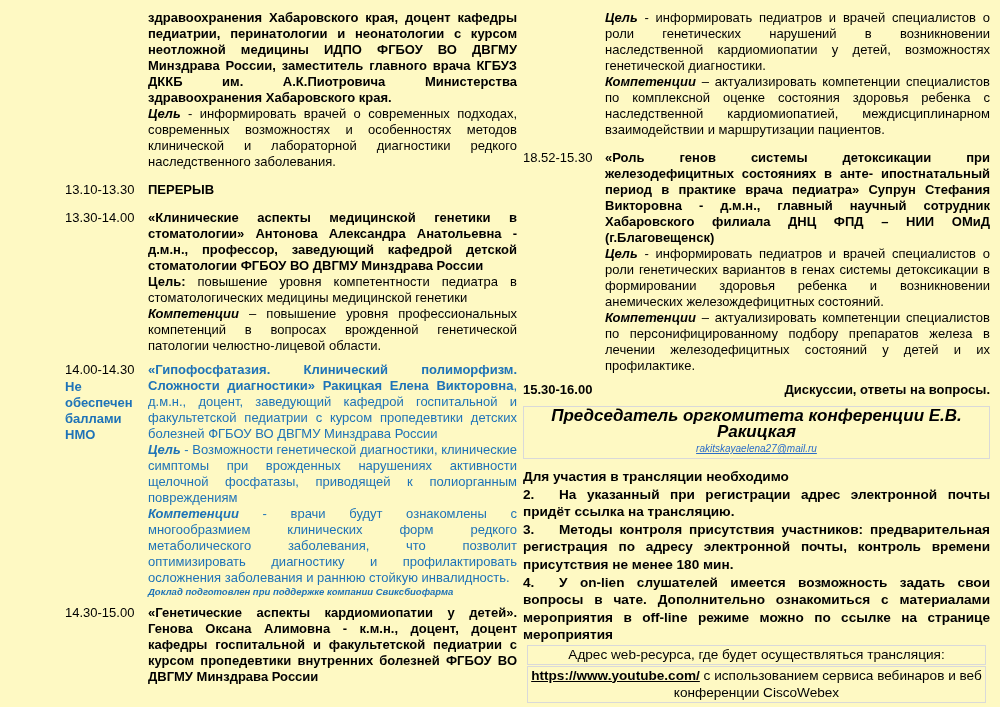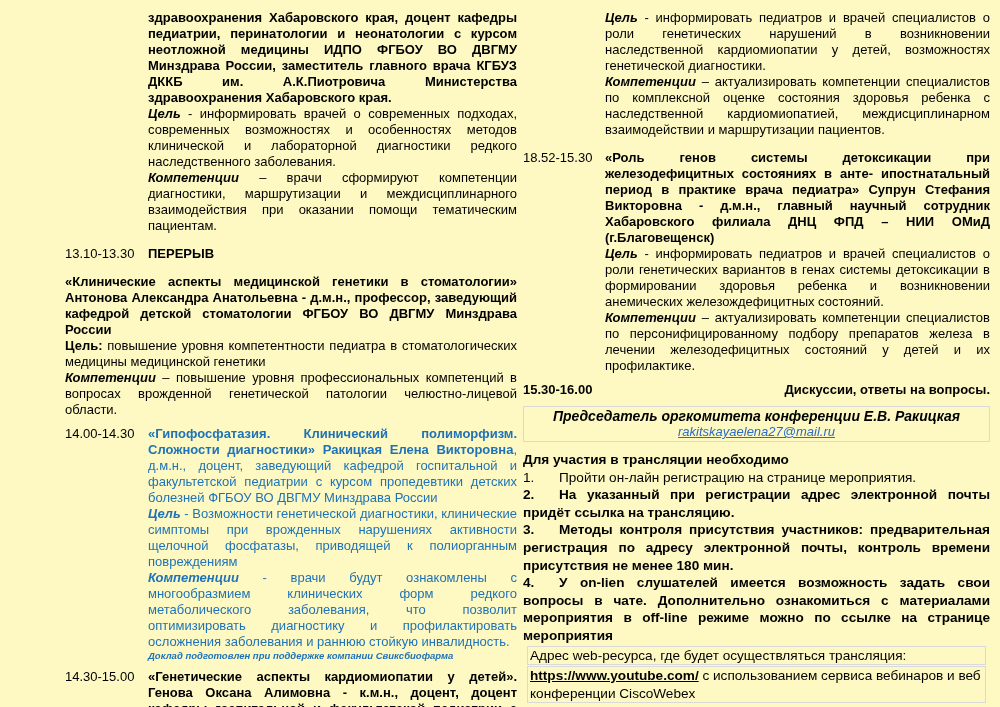--- a/index.html
+++ b/index.html
@@ -14,64 +14,65 @@
   .t{width:83px;flex:none;}
   .t2{width:82px;flex:none;}
   .bd{flex:1;min-width:0;}
   p{margin:0;text-align:justify;}
   .b{font-weight:bold;}
   .bi{font-weight:bold;font-style:italic;}
   .blue{color:#1e73b8;}
   .nmo{font-weight:bold;color:#1e73b8;padding-right:16px;margin-top:1px;}
   .footnote{font-size:9.5px;line-height:11px;font-weight:bold;font-style:italic;color:#1e73b8;text-align:left;}
   .chairbox{border:1px solid #d9d9d9;margin-top:8px;padding:1px 3px;text-align:center;}
-  .chair-line{font-weight:bold;font-style:italic;text-align:center;font-size:14px;}
-  .email{color:#2b6cc8;font-style:italic;text-decoration:underline;font-size:13px;margin-top:32px;}
+  .chair-line{font-weight:bold;font-style:italic;text-align:center;font-size:17px;}
+  .email{color:#2b6cc8;font-style:italic;text-decoration:underline;font-size:10px;margin-top:32px;}
   .bottom{margin-top:9px;font-size:13.6px;line-height:17.6px;}
   .num{display:inline-block;width:36px;}
   .addrbox{border:1px solid #d9d9d9;text-align:center;margin:1px 4px 0 4px;padding:0 2px;}
-  .addrbox p{text-align:left;}
+  .addrbox p{text-align:center;}
   .url{font-weight:bold;text-decoration:underline;color:#000;}
   .plainlinks p{text-align:left;font-weight:bold;}
   .sp-above{margin-top:3px;}
 </style>
 </head>
 <body>
 
 <div class="page">
 
   <div class="col col-left">
 
     <div class="row first">
       <div class="t"></div>
       <div class="bd">
         <p><span class="b">здравоохранения Хабаровского края, доцент кафедры педиатрии, перинатологии и неонатологии с курсом неотложной медицины ИДПО ФГБОУ ВО ДВГМУ Минздрава России, заместитель главного врача КГБУЗ ДККБ им. А.К.Пиотровича Министерства здравоохранения Хабаровского края.</span></p>
         <p><span class="bi">Цель</span><span> - информировать врачей о современных подходах, современных возможностях и особенностях методов клинической и лабораторной диагностики редкого наследственного заболевания.</span></p>
-        <p><span class="bi">Компетенции</span><span> – врачи сформируют компетенции диагностики, маршрутизации и междисциплинарного взаимодействия при оказании помощи тематическим пациентам.</span></p>
       </div>
     </div>
 
     <div class="row">
       <div class="t">13.10-13.30</div>
       <div class="bd">
           <p style="text-align:left;"><span class="b">ПЕРЕРЫВ</span></p>
         </div>
     </div>
 
     <div class="row">
+      <div class="t">13.30-14.00</div>
       <div class="bd">
         <p><span class="b">«Клинические аспекты медицинской генетики в стоматологии» Антонова Александра Анатольевна - д.м.н., профессор, заведующий кафедрой детской стоматологии ФГБОУ ВО ДВГМУ Минздрава России</span></p>
         <p><span class="b">Цель:</span><span> повышение уровня компетентности педиатра в стоматологических медицины медицинской генетики</span></p>
         <p><span class="bi">Компетенции</span><span> – повышение уровня профессиональных компетенций в вопросах врожденной генетической патологии челюстно-лицевой области.</span></p>
       </div>
     </div>
 
     <div class="row tight">
       <div class="t">
         <div>14.00-14.30</div>
+        <div class="nmo">Не обеспечен баллами НМО</div>
       </div>
       <div class="bd blue">
         <p><span class="b">«Гипофосфатазия. Клинический полиморфизм. Сложности диагностики»</span><span class="b"> Ракицкая Елена Викторовна</span><span>, д.м.н., доцент, заведующий кафедрой госпитальной и факультетской педиатрии с курсом пропедевтики детских болезней ФГБОУ ВО ДВГМУ Минздрава России</span></p>
         <p><span class="bi">Цель</span><span> - Возможности генетической диагностики, клинические симптомы при врожденных нарушениях активности щелочной фосфатазы, приводящей к полиорганным повреждениям</span></p>
         <p><span class="bi">Компетенции</span><span> - врачи будут ознакомлены с многообразмием клинических форм редкого метаболического заболевания, что позволит оптимизировать диагностику и профилактировать осложнения заболевания и раннюю стойкую инвалидность.</span></p>
         <p class="footnote">Доклад подготовлен при поддержке компании Свиксбиофарма</p>
       </div>
     </div>
 
     <div class="row tight">
@@ -109,21 +110,20 @@
       </div>
     </div>
 
     <div class="chairbox">
       <p class="chair-line">Председатель оргкомитета конференции Е.В. Ракицкая</p>
       <p style="text-align:center;"><span class="email">rakitskayaelena27@mail.ru</span></p>
     </div>
 
     <div class="bottom">
       <p style="text-align:left;"><span class="b">Для участия в трансляции необходимо</span></p>
-      <p><span class="num">1.</span><span>Пройти он-лайн регистрацию на странице мероприятия.</span></p>
       <p><span class="num b">2.</span><span class="b">На указанный при регистрации адрес электронной почты придёт ссылка на трансляцию.</span></p>
       <p><span class="num b">3.</span><span class="b">Методы контроля присутствия участников: предварительная регистрация по адресу электронной почты, контроль времени присутствия не менее 180 мин.</span></p>
       <p><span class="num b">4.</span><span class="b">У on-lien слушателей имеется возможность задать свои вопросы в чате. Дополнительно ознакомиться с материалами мероприятия в off-line режиме можно по ссылке на странице мероприятия</span></p>
 
       <div class="addrbox">
         <p>Адрес web-ресурса, где будет осуществляться трансляция:</p>
       </div>
       <div class="addrbox">
         <p><span class="url">https://www.youtube.com/</span><span> с использованием сервиса вебинаров и веб конференции CiscoWebex</span></p>
       </div>

